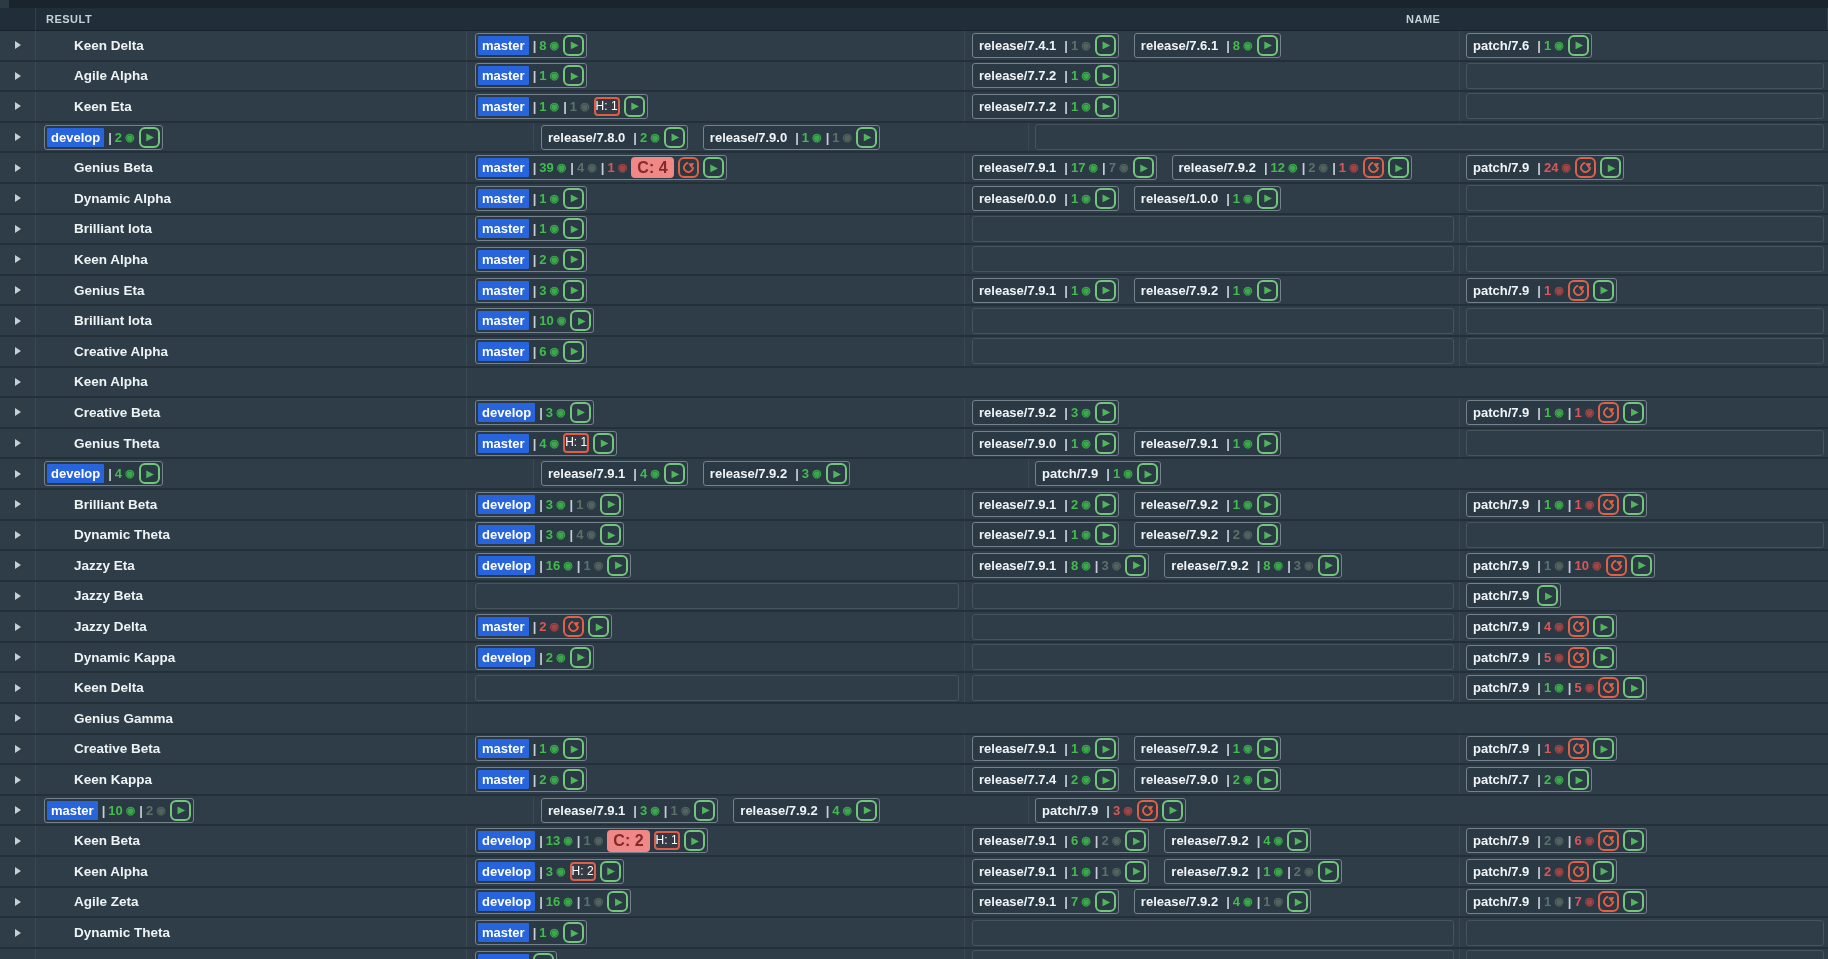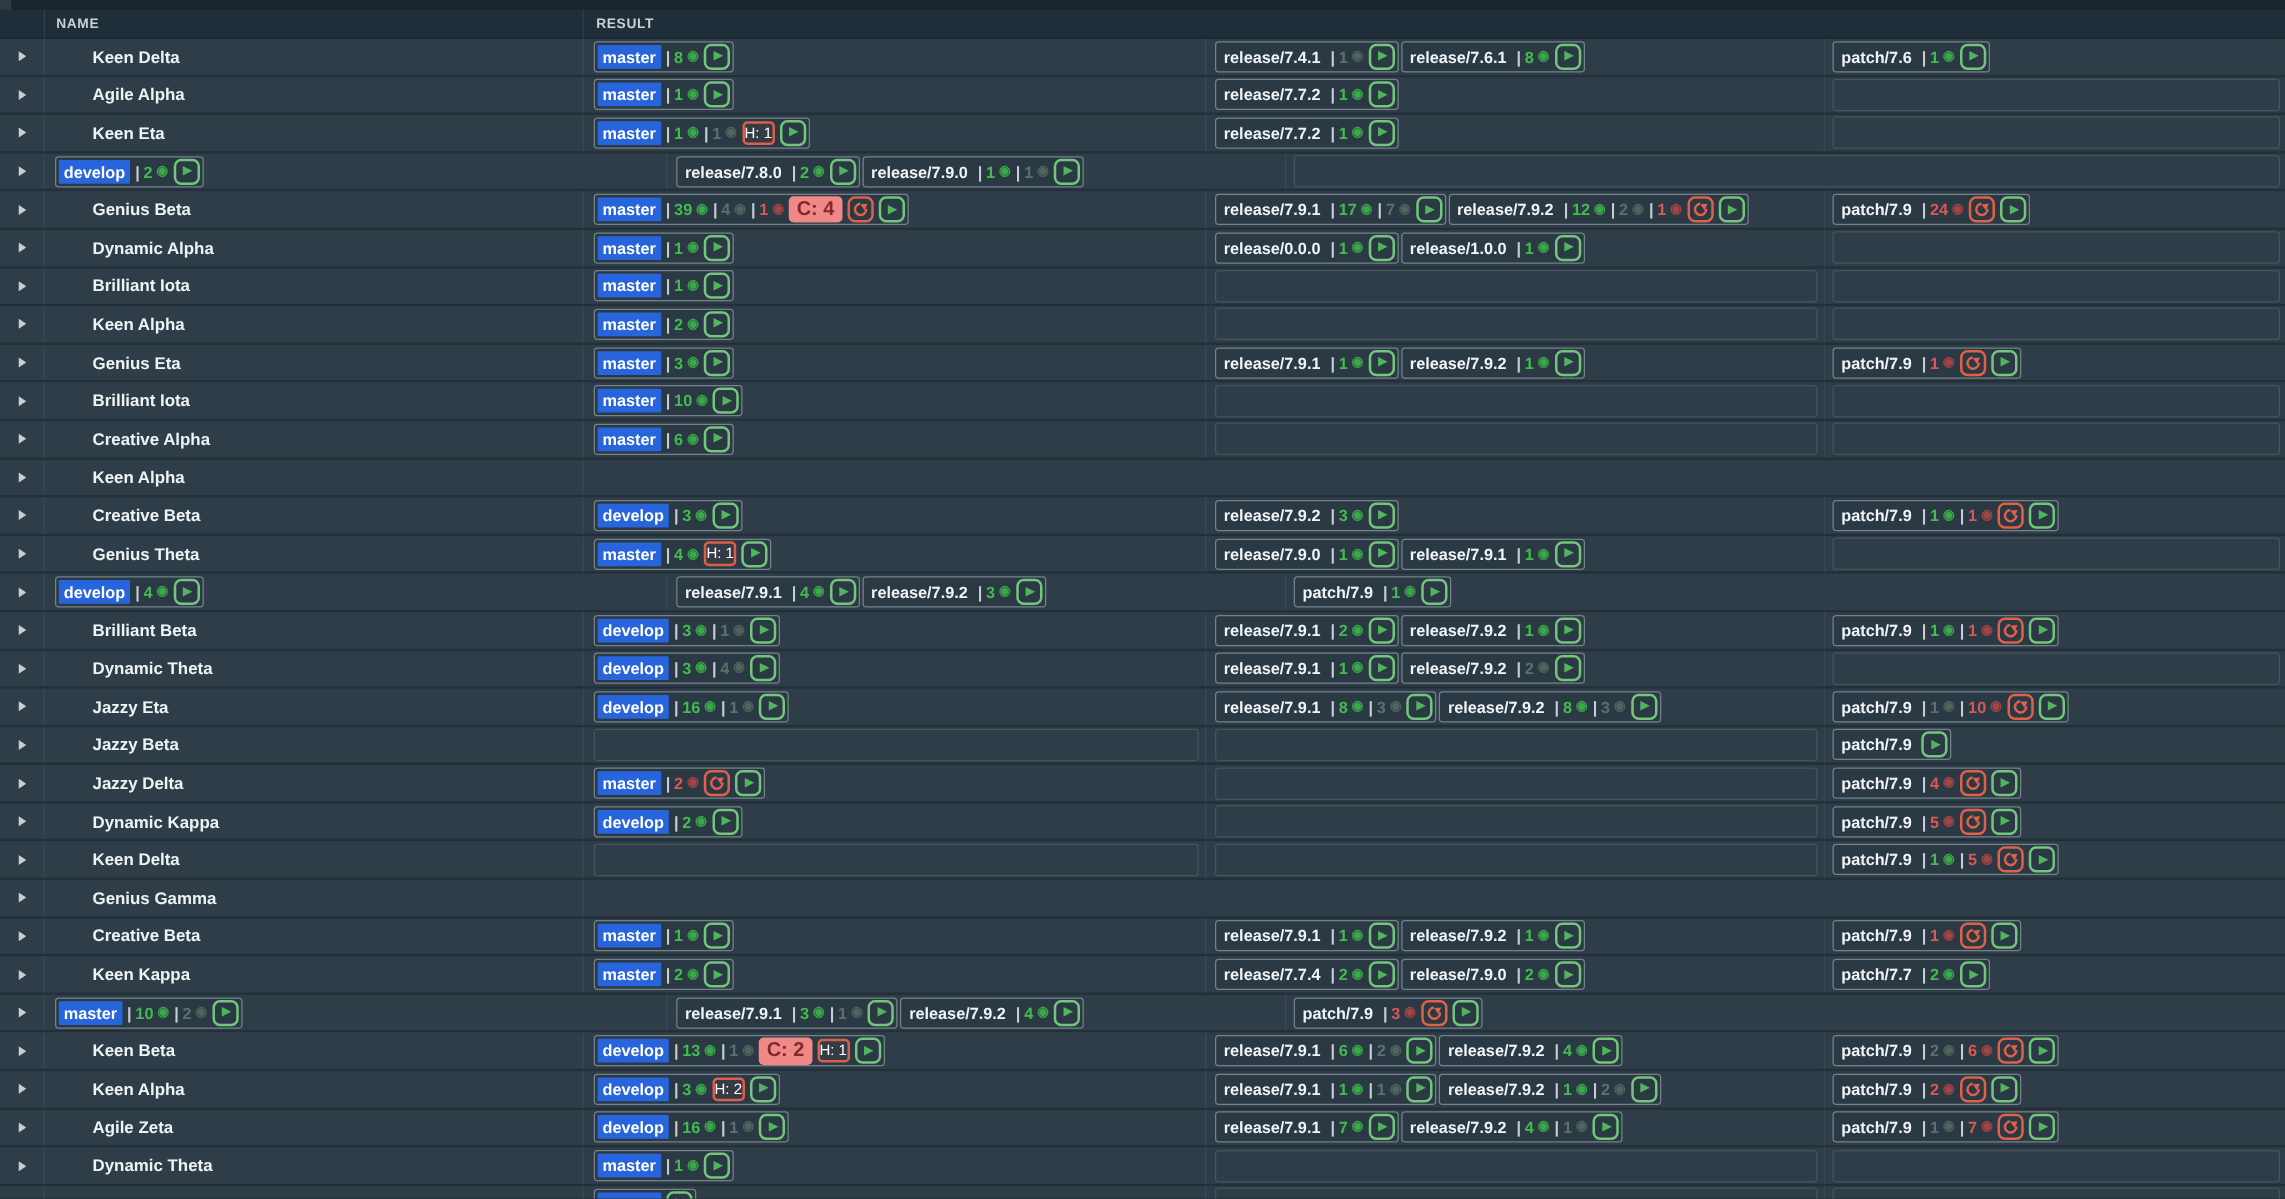--- a/index.html
+++ b/index.html
@@ -17,21 +17,21 @@
   .th-name  { width:431px; padding-left:9px; border-right:1px solid #31404a; }
   .th-result{ flex:1; padding-left:10px; }
 
   .tbody { }
   .row { display:flex; height:30.6px; box-sizing:border-box;
          background:#2e3d48; border-bottom:2px solid #233039; }
   .cell { display:flex; align-items:center; box-sizing:border-box; min-width:0; }
   .c-arrow { width:36px; justify-content:center; border-right:1px solid #3b4954; }
   .c-name  { width:431px; padding-left:9px; border-right:1px solid #3b4954; }
   .c-a { width:498px; padding:0 5px 0 8px; border-right:1px solid #3b4954; gap:7px; }
-  .c-b { width:495px; padding:0 5px 0 7px; border-right:1px solid #3b4954; gap:2px; }
+  .c-b { width:495px; padding:0 5px 0 7px; border-right:1px solid #3b4954; gap:15px; }
   .c-c { flex:1;      padding:0 4px 0 6px; gap:7px; }
   .row.plain .c-a, .row.plain .c-b { border-right:none; }
 
   .arr { width:0; height:0; border-left:6px solid #c7cfd4;
          border-top:4px solid transparent; border-bottom:4px solid transparent; }
   .name-text { color:#eef3f4; font-size:13.5px; font-weight:bold; white-space:nowrap;padding-left:29px; }
 
   .emptybox { flex:1; height:24px; border:1px solid #46545e; border-radius:3px; align-self:center; }
 
   .badge { display:inline-flex; align-items:center; height:23px; flex:none;
@@ -68,22 +68,22 @@
 </style>
 </head>
 <body>
 
 <div class="app">
   <div class="topstrip">
     <div class="corner-notch"></div>
   </div>
   <div class="thead">
     <div class="th th-arrow"></div>
+    <div class="th th-result">RESULT</div>
     <div class="th th-name">NAME</div>
-    <div class="th th-result">RESULT</div>
   </div>
   <div class="tbody">
       <div class="row">
         <div class="cell c-arrow">
           <span class="arr"></span>
         </div>
         <div class="cell c-name">
           <span class="name-text">Keen Delta</span>
         </div>
         <div class="cell c-a">

